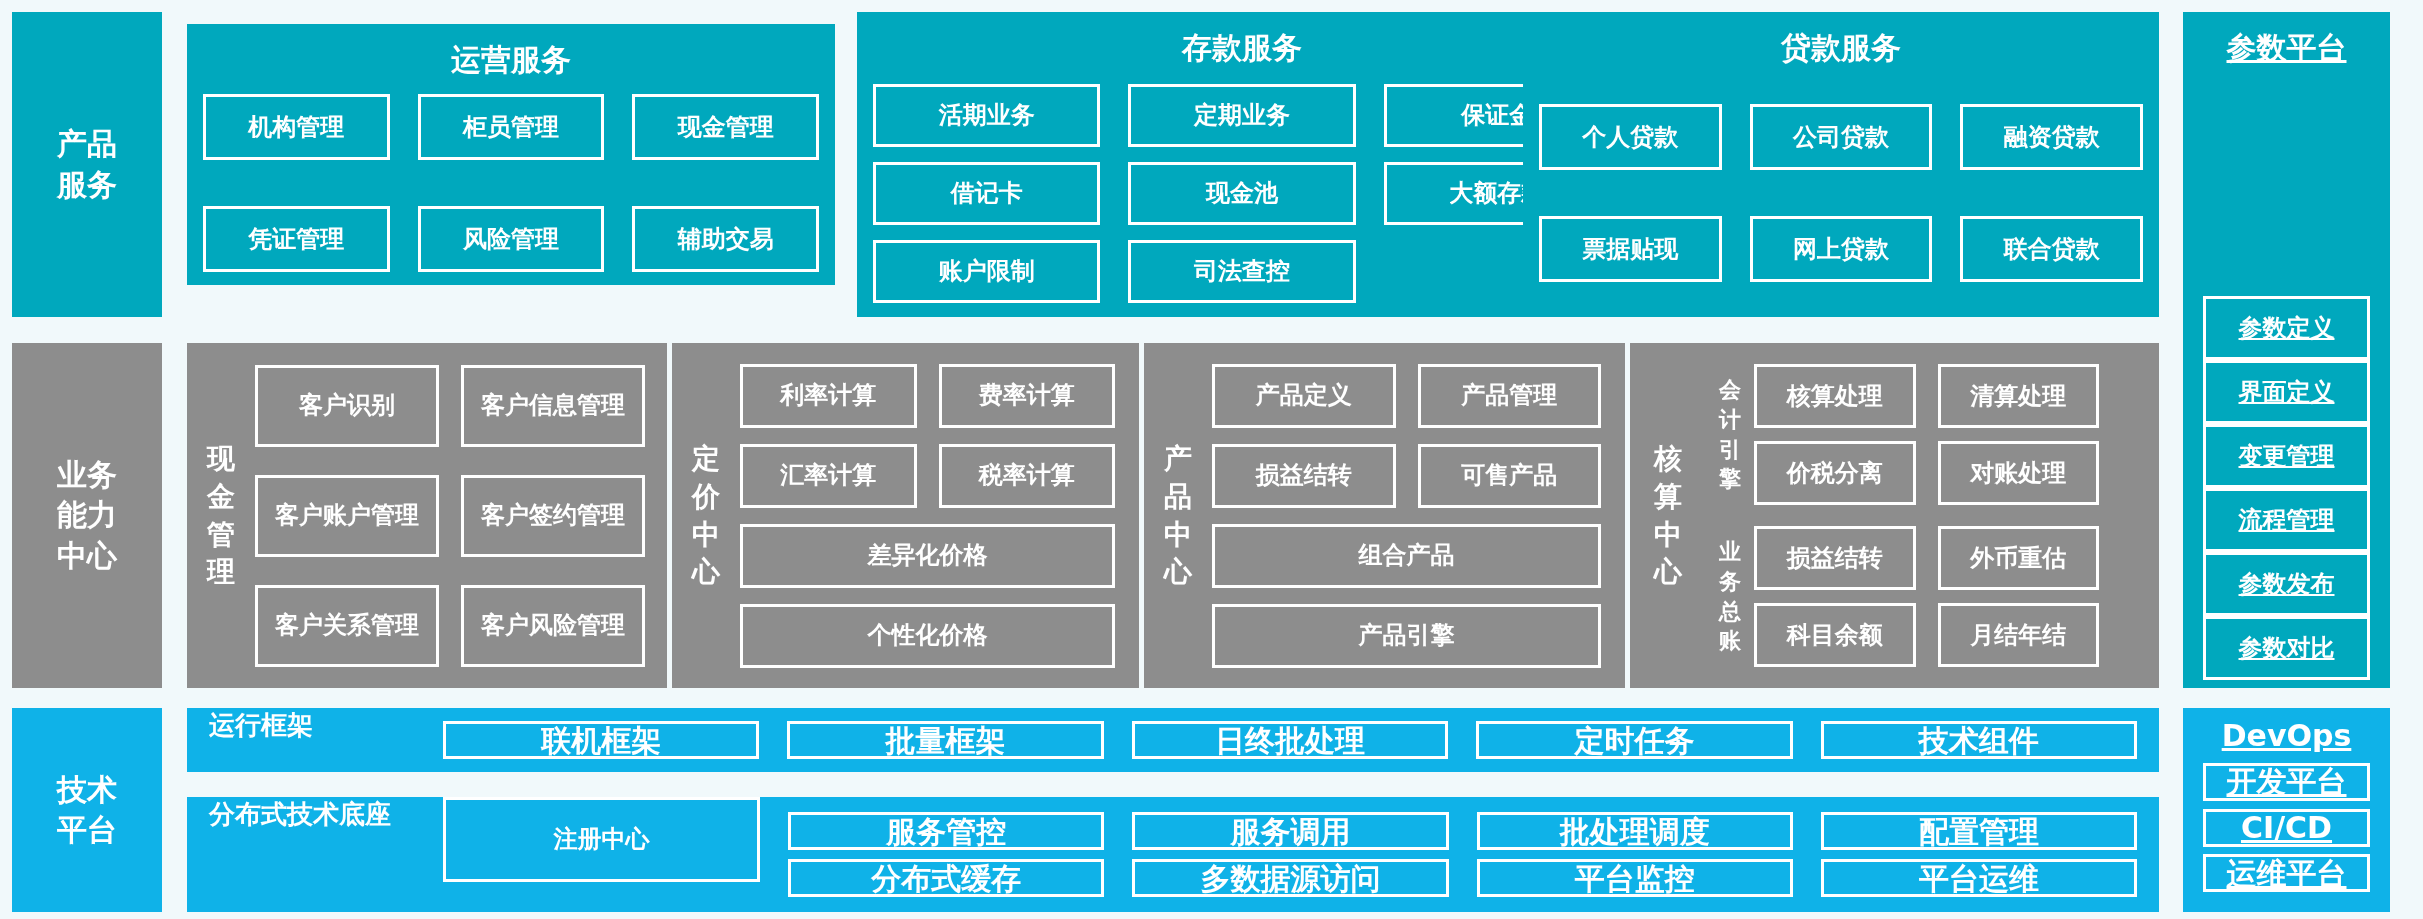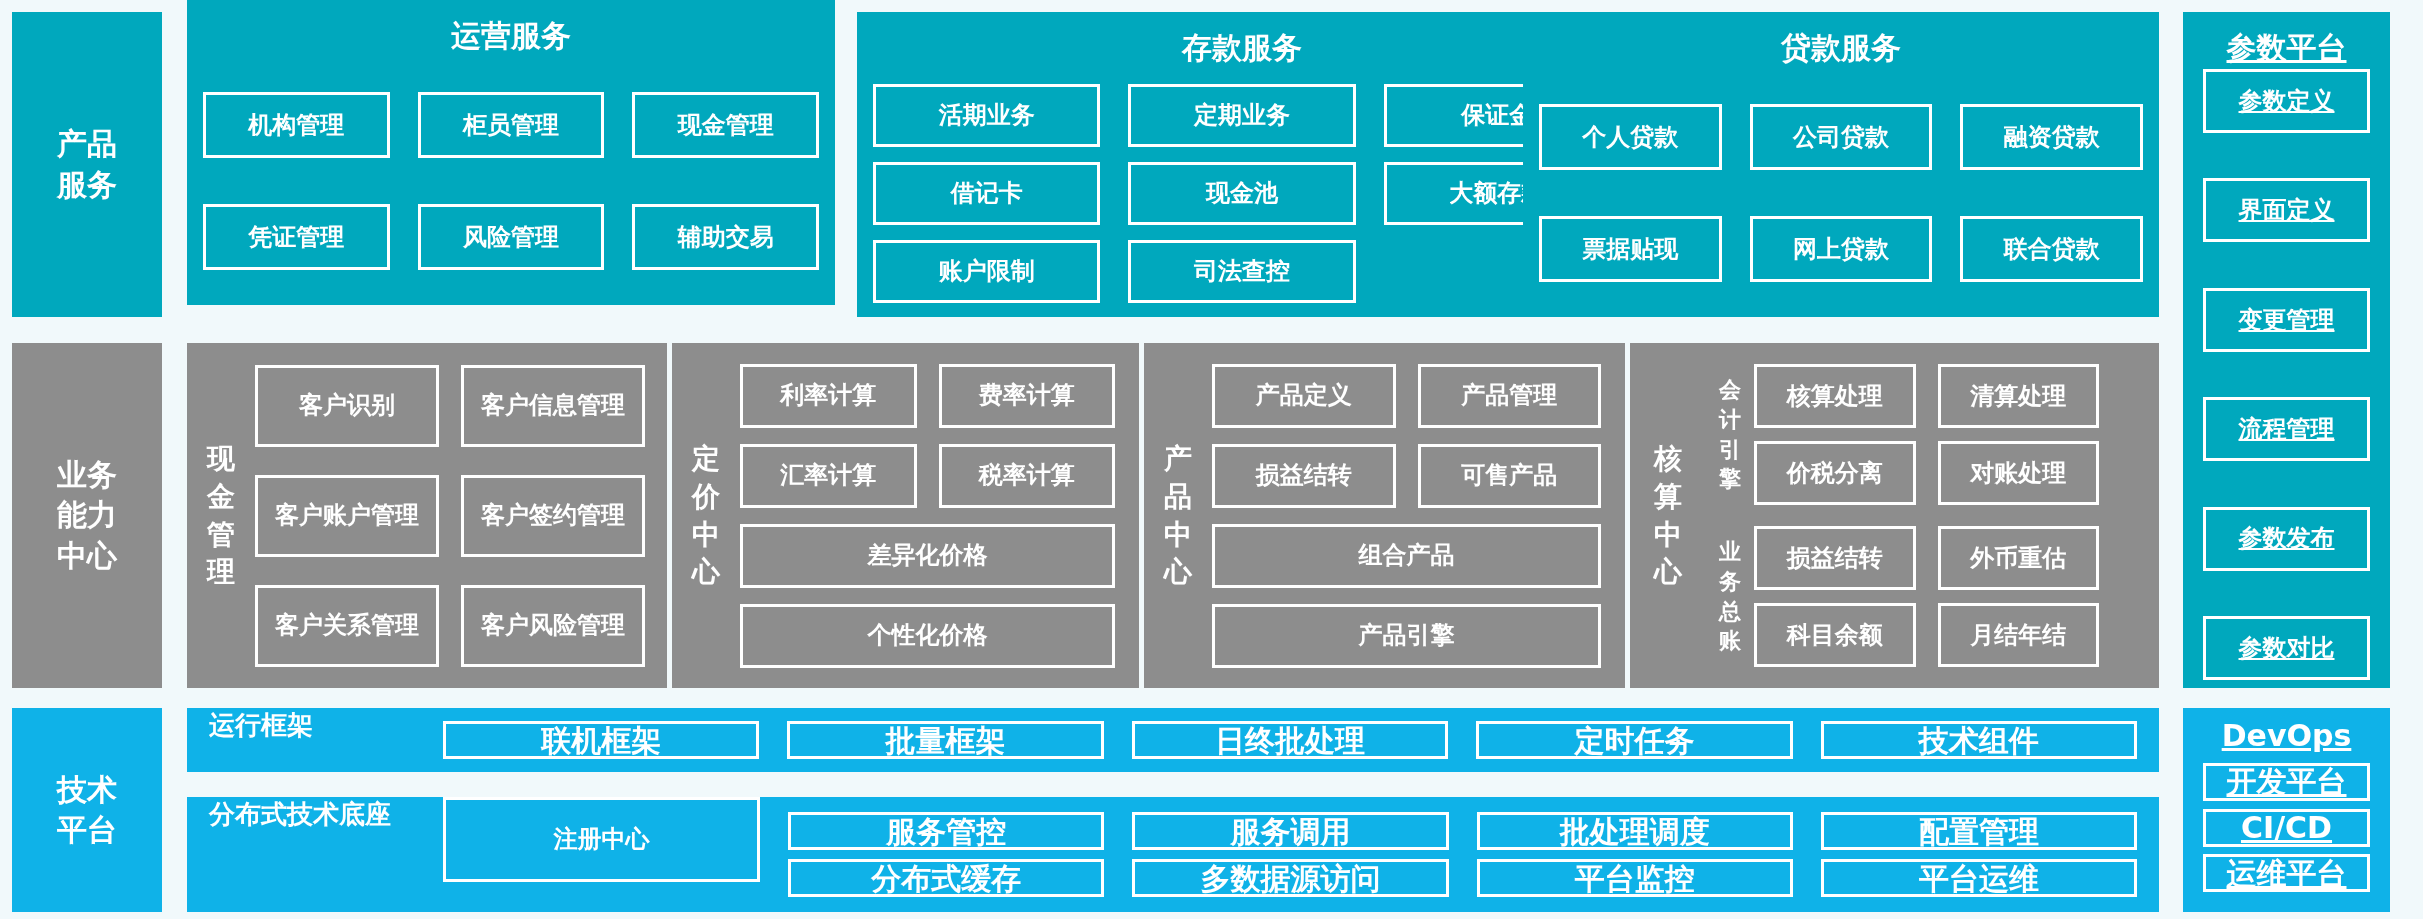--- a/index.html
+++ b/index.html
@@ -27,21 +27,21 @@
   .rows3{grid-template-rows:repeat(3,63px);row-gap:15px;align-content:center;}
 
   
   .vlabel{word-break:break-all;line-height:1.35;text-align:center;font-weight:bold;}
   .w1{width:1.05em;}
   .w2{width:2.1em;}
   .sidebar{display:flex;align-items:center;justify-content:center;font-size:30px;}
 
   
   .vcol{display:flex;flex-direction:column;text-decoration:underline;}
-  .vcol-boxes{flex:1;display:flex;flex-direction:column;justify-content:space-between;margin:0 20px 8px;}
+  .vcol-boxes{flex:1;display:flex;flex-direction:column;justify-content:flex-end;margin:0 20px 8px;}
   .vcol-boxes .box{height:64px;}
   .devops-boxes{flex:1;display:flex;flex-direction:column;justify-content:space-evenly;margin:2px 20px 12px;}
 
   
   .mid{display:flex;align-items:stretch;}
   .mid-label{width:68px;flex:none;display:flex;align-items:center;justify-content:center;font-size:28px;}
   .mid-grid{flex:1;display:grid;grid-template-columns:1fr 1fr;align-content:center;}
   .grid-customer{grid-template-rows:repeat(3,82px);gap:28px 22px;margin-right:22px;}
   .grid-4row{grid-template-rows:repeat(4,64px);gap:16px 22px;margin-right:24px;}
   .span2{grid-column:1 / span 2;}
@@ -63,21 +63,21 @@
 </style>
 </head>
 <body>
 
 <div class="canvas">
 
   <div class="block teal sidebar" style="left:12px;top:12px;width:150px;height:305px;">
     <div class="vlabel w2">产品服务</div>
   </div>
 
-  <div class="block teal sect" style="left:187px;top:0;width:648px;height:305px;">
+  <div class="block teal sect" style="left:187px;top:24px;width:648px;height:261px;">
     <div class="sect-title">运营服务</div>
     <div class="sect-grid rows2">
       <div class="box">机构管理</div>
       <div class="box">柜员管理</div>
       <div class="box">现金管理</div>
       <div class="box">凭证管理</div>
       <div class="box">风险管理</div>
       <div class="box">辅助交易</div>
     </div>
   </div>

